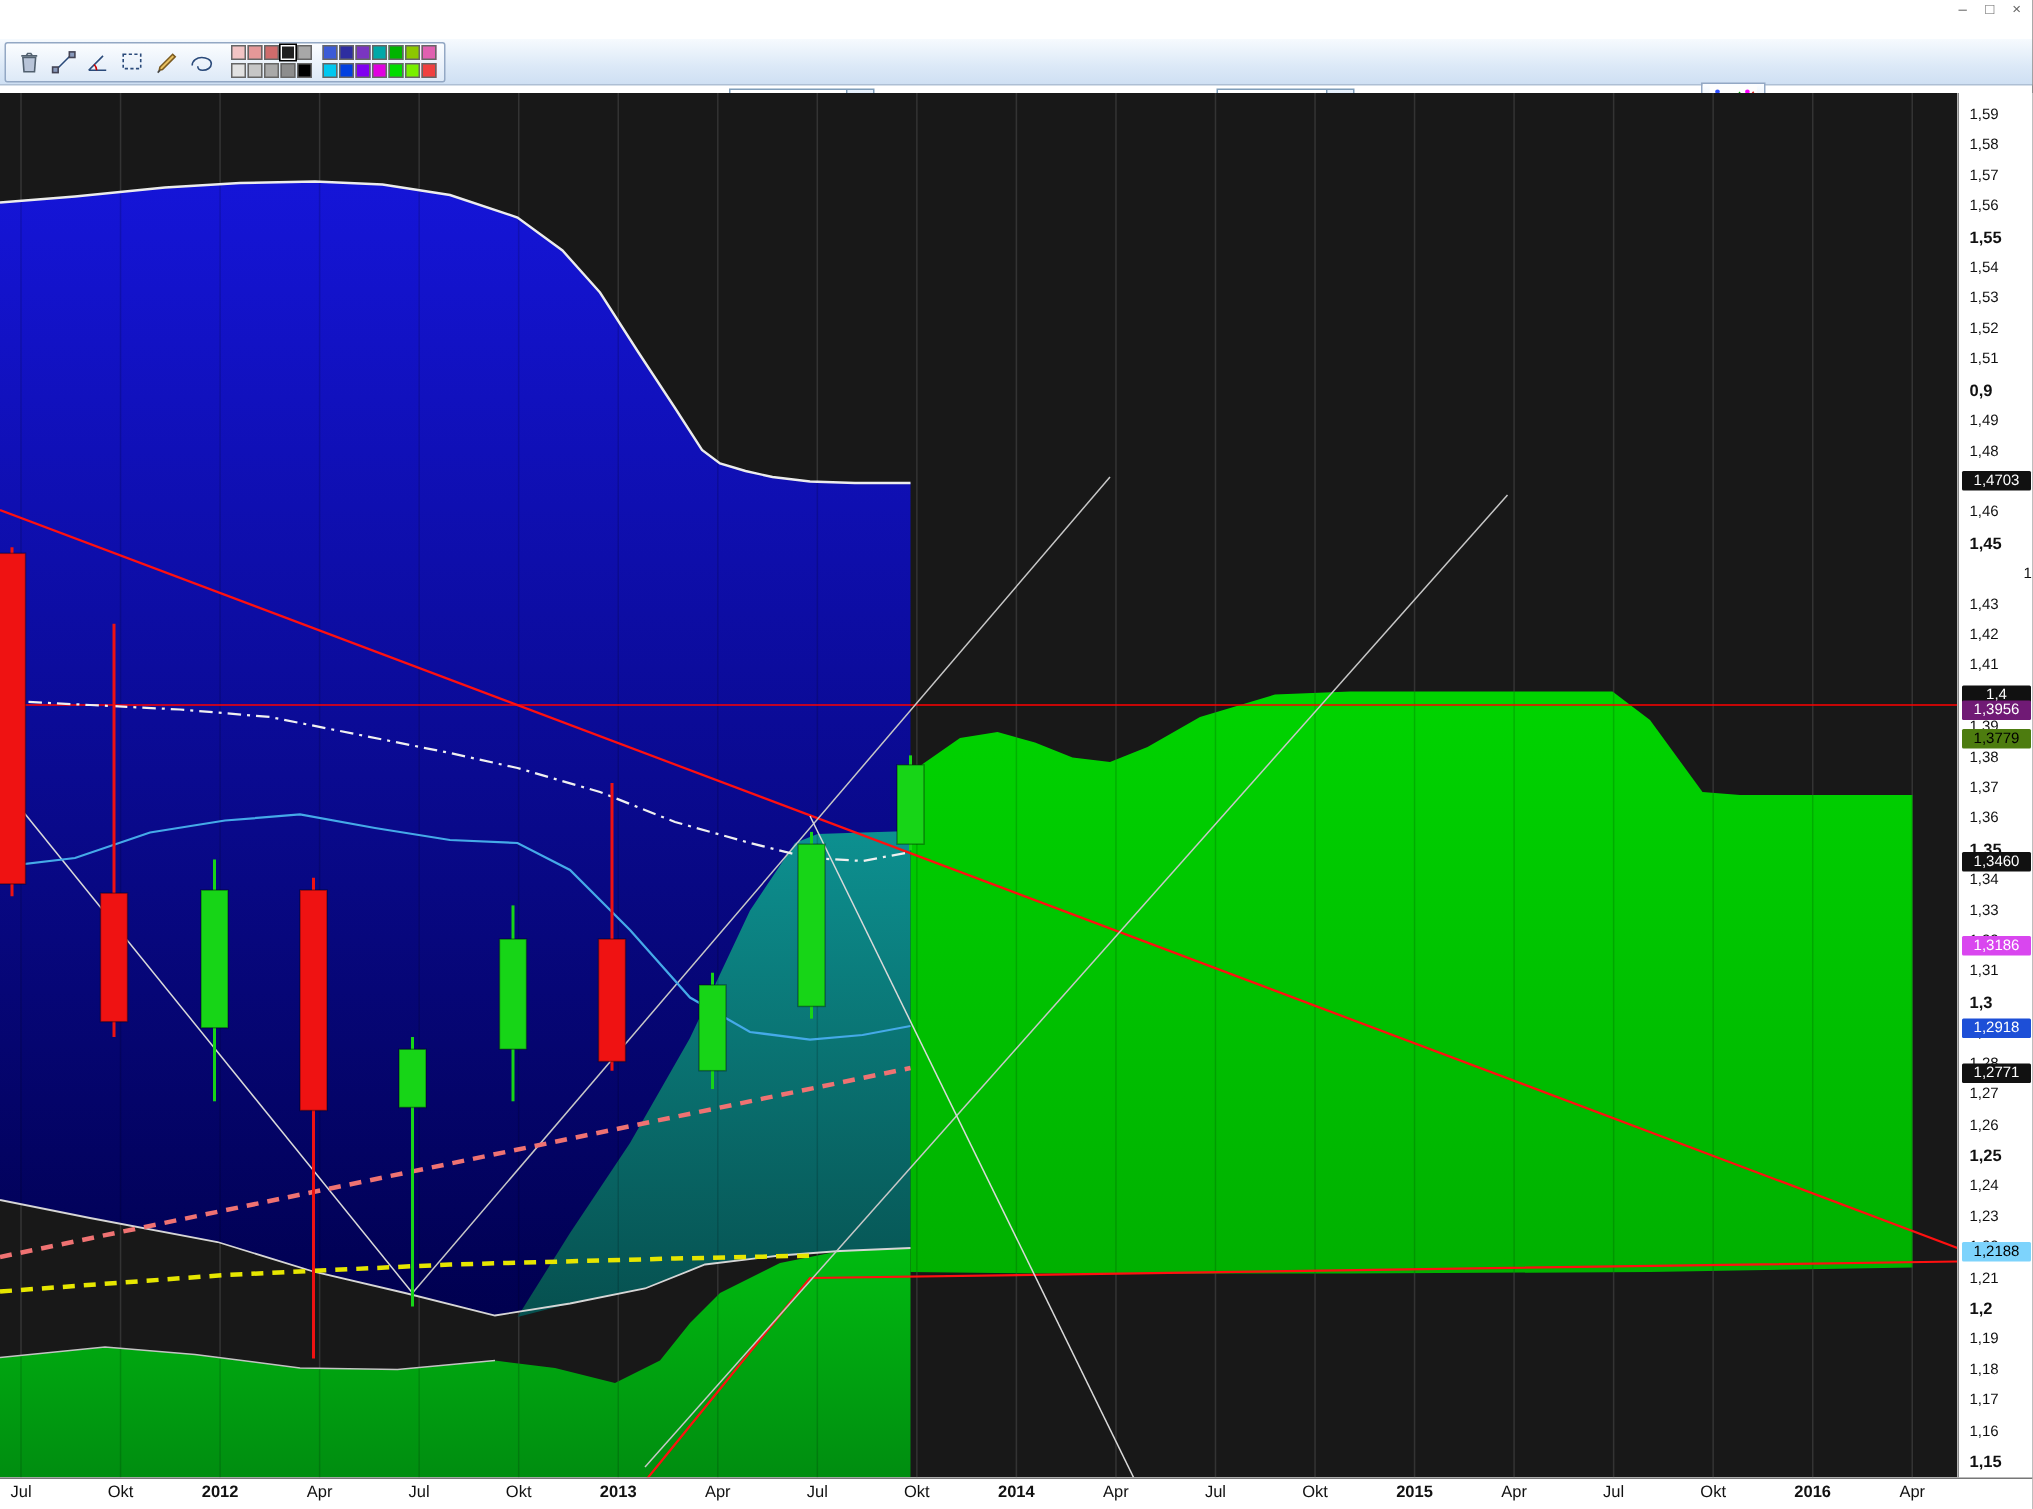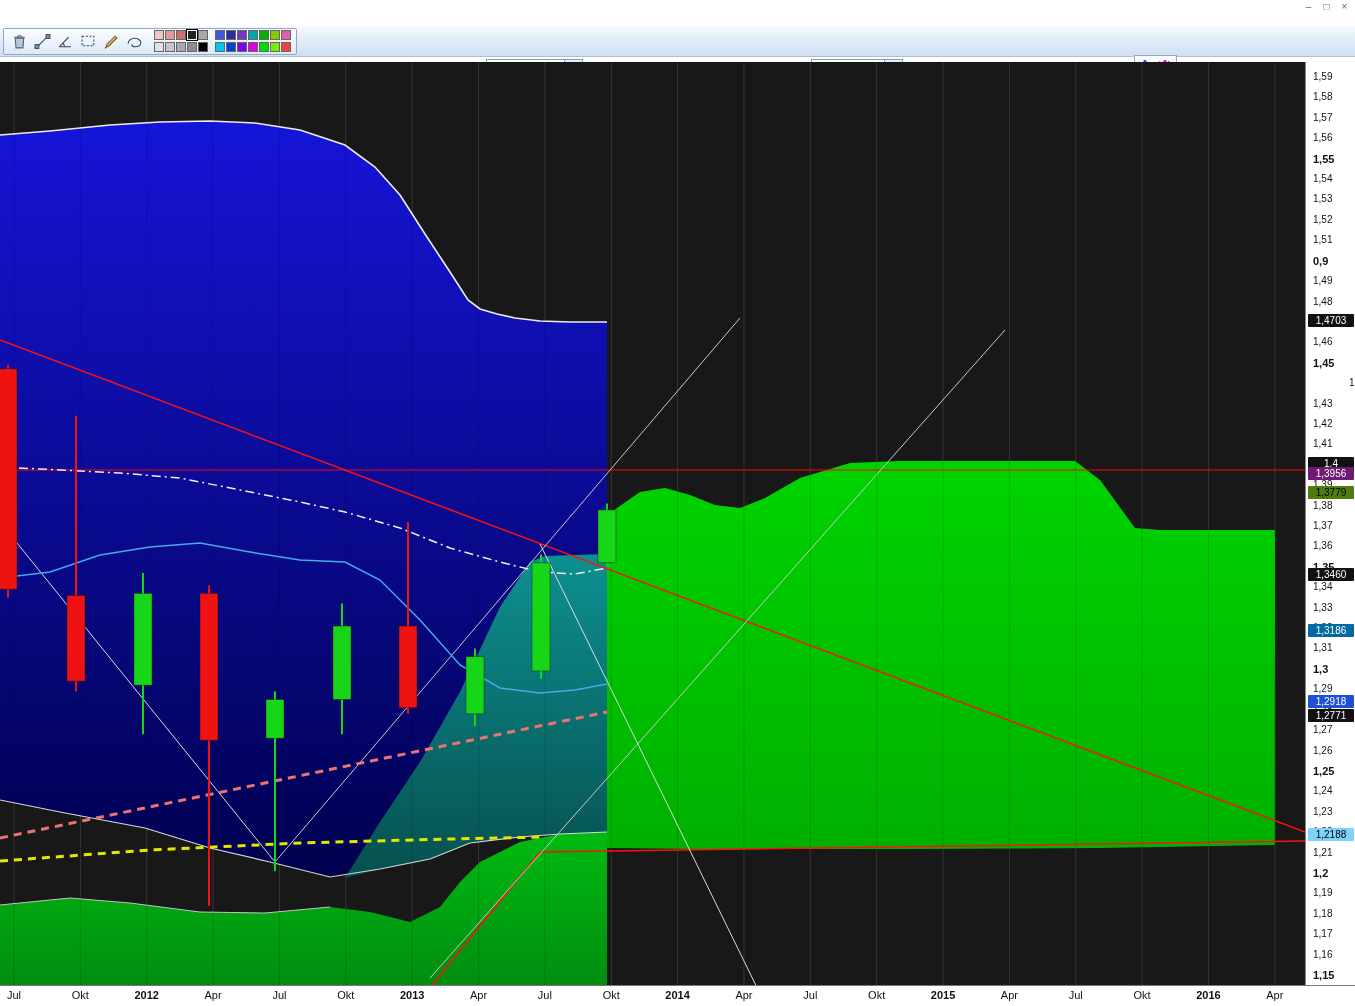--- a/index.html
+++ b/index.html
@@ -287,22 +287,22 @@
       <span class="ylab" style="top: 824.4px;">1,19</span>
       <span class="ylab" style="top: 844.81px;">1,18</span>
       <span class="ylab" style="top: 865.22px;">1,17</span>
       <span class="ylab" style="top: 885.63px;">1,16</span>
       <span class="ylab bold" style="top: 906.04px;">1,15</span>
       <span class="ptag" style="top: 252.308px; background: rgb(17, 17, 17); color: rgb(255, 255, 255);">1,4703</span>
       <span class="ptag" style="top: 394.769px; background: rgb(17, 17, 17); color: rgb(255, 255, 255);">1,4</span>
       <span class="ptag" style="top: 404.77px; background: #701a75; color: rgb(255, 255, 255);">1,3956</span>
       <span class="ptag" style="top: 424px; background: #4d7c0f; color: rgb(0, 0, 0);">1,3779</span>
       <span class="ptag" style="top: 506.004px; background: rgb(17, 17, 17); color: rgb(255, 255, 255);">1,3460</span>
-      <span class="ptag" style="top: 561.927px; background: #0369a1; color: rgb(255, 255, 255);">1,3186</span>
-      <span class="ptag" style="top: 616.626px; background: rgb(29, 79, 215); color: rgb(255, 255, 255); margin-top: 16px;">1,2918</span>
+      <span class="ptag" style="top: 561.927px; background: #d946ef; color: rgb(255, 255, 255);">1,3186</span>
+      <span class="ptag" style="top: 616.626px; background: rgb(29, 79, 215); color: rgb(255, 255, 255);">1,2918</span>
       <span class="ptag" style="top: 646.629px; background: rgb(17, 17, 17); color: rgb(255, 255, 255);">1,2771</span>
       <span class="ptag" style="top: 765.619px; background: #7dd3fc; color: rgb(0, 0, 0);">1,2188</span>
     </div>
   <div class="x-axis">
       <span class="xlab" style="left: -8px;">Jul</span>
       <span class="xlab" style="left: 58.36px;">Okt</span>
       <span class="xlab bold" style="left: 124.72px;">2012</span>
       <span class="xlab" style="left: 191.08px;">Apr</span>
       <span class="xlab" style="left: 257.44px;">Jul</span>
       <span class="xlab" style="left: 323.8px;">Okt</span>

